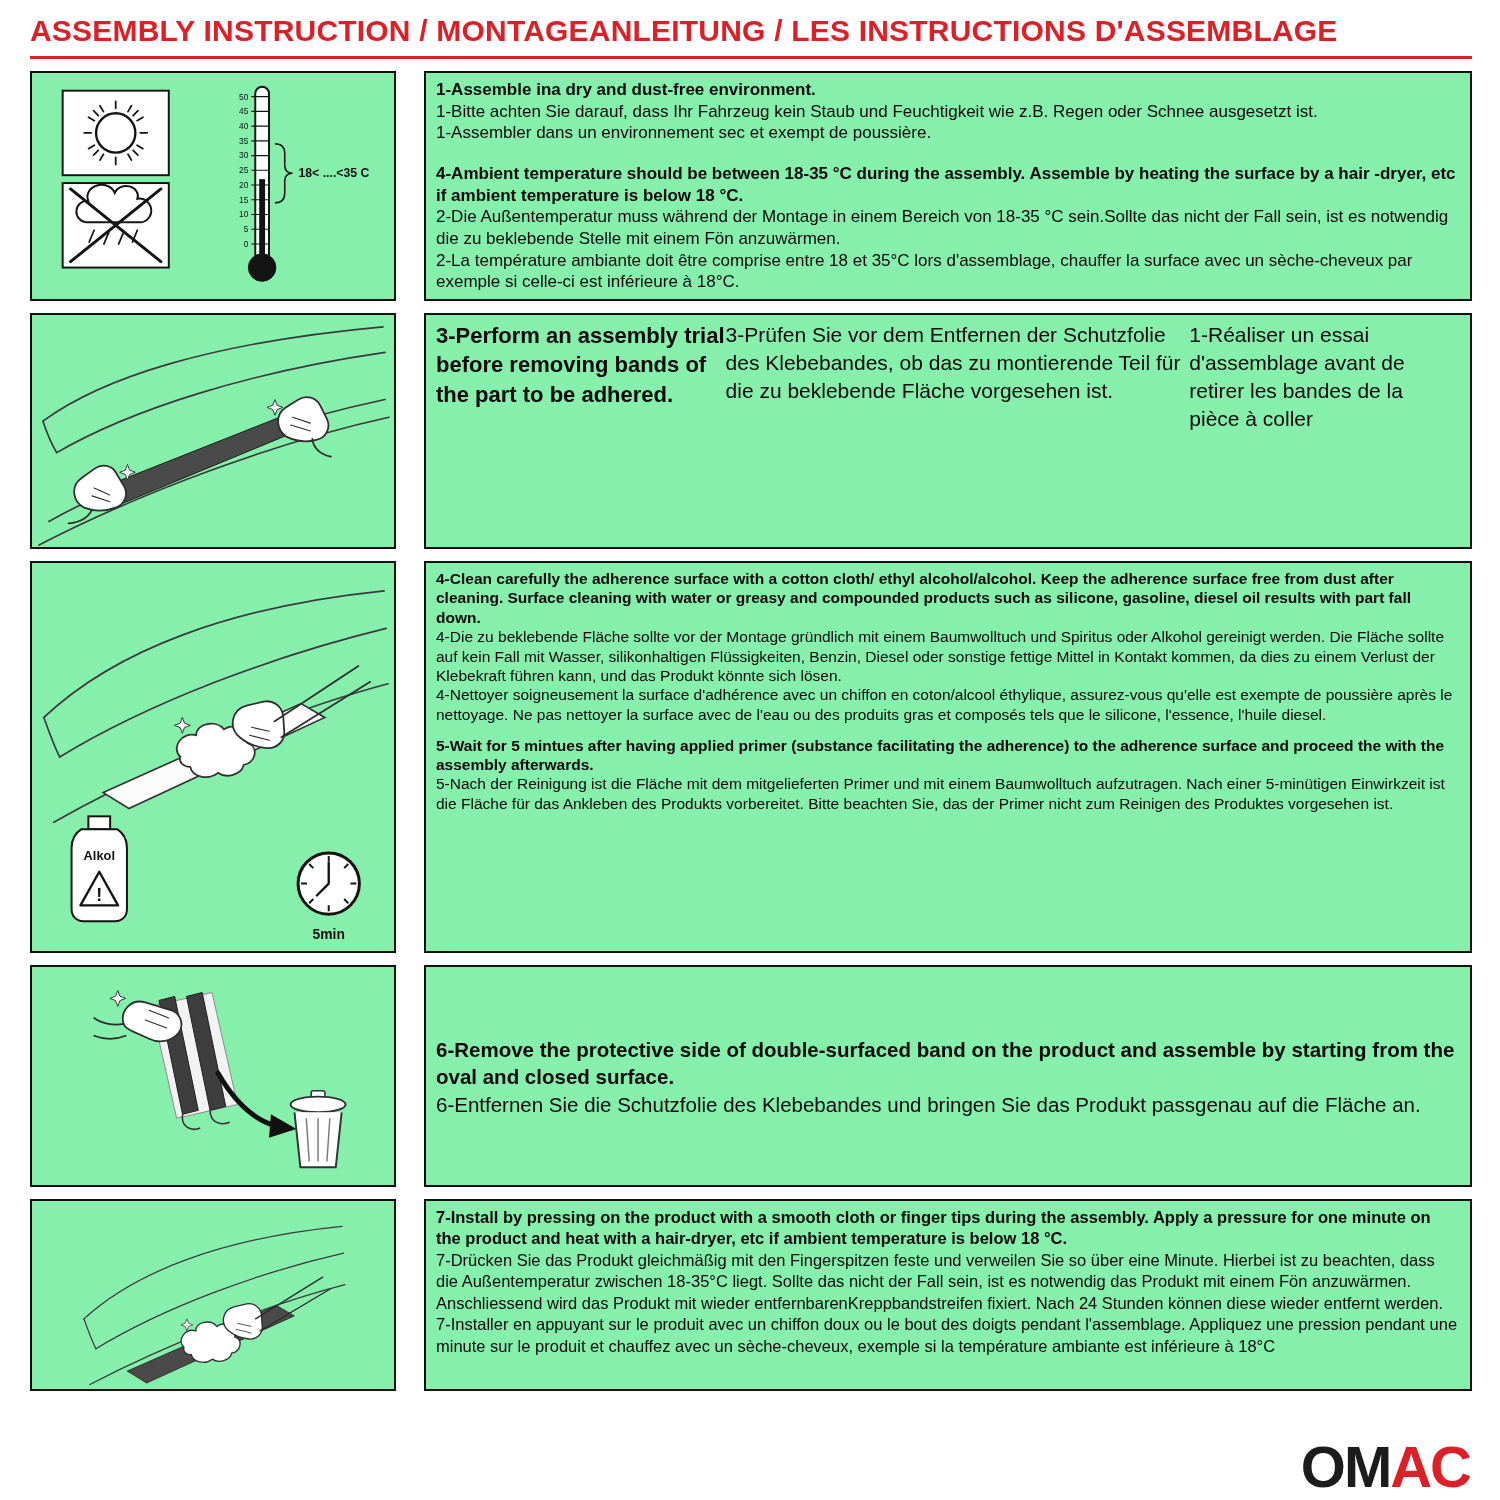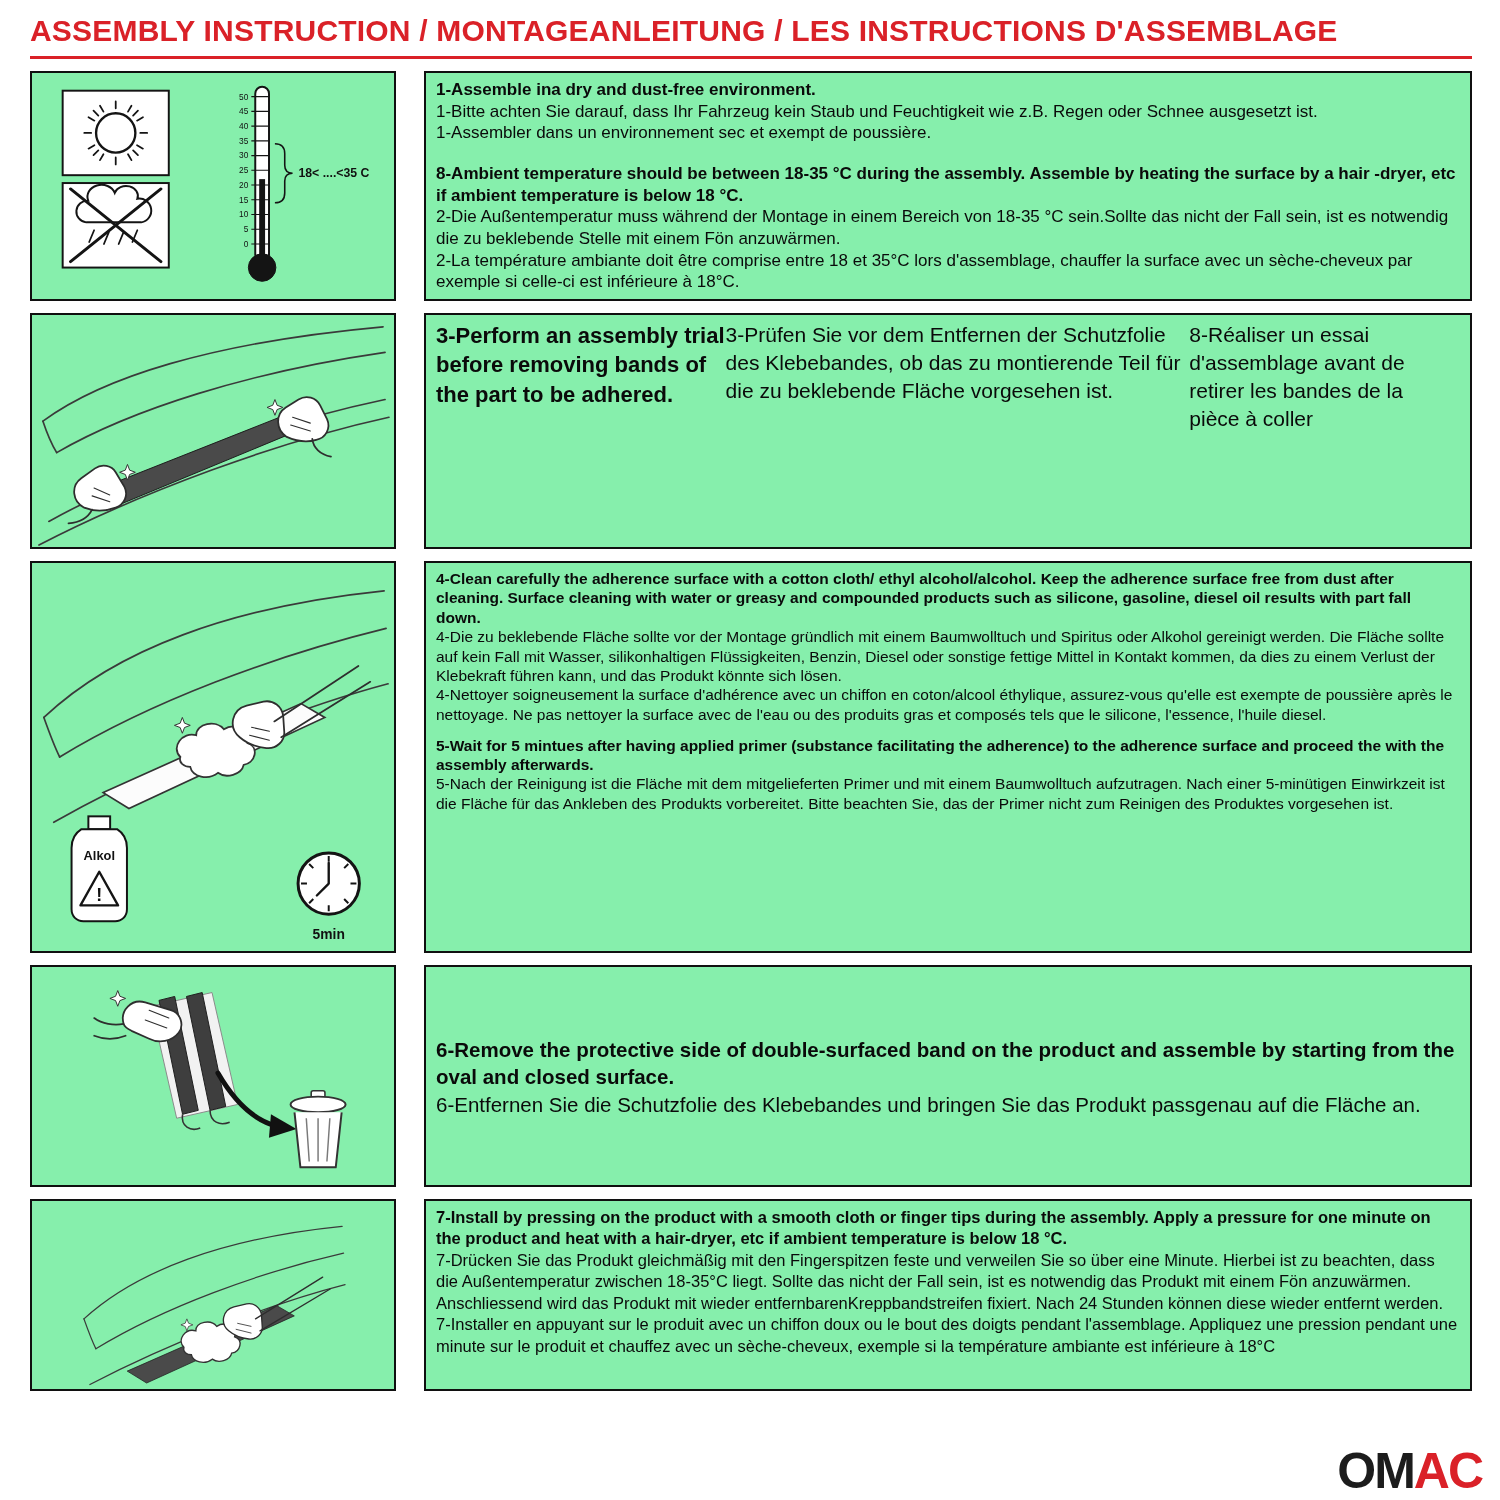--- a/index.html
+++ b/index.html
@@ -52,22 +52,22 @@
 
   .row-4 .box { height:222px; }
   .row-4 .textbox { display:flex; flex-direction:column; justify-content:center; }
   .row-4 .textbox p { font-size:20.5px; line-height:1.33; }
 
   .row-5 .box { height:192px; }
   .row-5 .textbox p { font-size:16.5px; line-height:1.3; }
 
   .footer-logo {
     position:absolute;
-    right:18px; bottom:4px;
-    font-size:50px;
+    right:30px; bottom:4px;
+    font-size:58px;
     font-weight:bold;
     letter-spacing:-2px;
     line-height:1;
     font-family:"Liberation Sans", sans-serif;
   }
   .logo-black { color:#1c1c1c; }
   .logo-red { color: var(--accent-red, #da2128); }
 
   svg text { font-family:"Liberation Sans", sans-serif; fill:#111; }
   .tick-num { font-size:8.5px; }
@@ -121,21 +121,21 @@
           <text class="tick-num" x="219" y="177" text-anchor="end">0</text>
           <path fill="none" stroke="#141414" stroke-width="1.6" d="M246,72 Q256,72 256,82 L256,94 Q256,102 264,102 Q256,102 256,110 L256,122 Q256,132 246,132"></path>
           <text class="range-label" x="270" y="106">18&lt; ....&lt;35 C</text>
         </g>
       </svg>
     </figure>
     <div class="box textbox">
       <p class="b">1-Assemble ina dry and dust-free environment.</p>
       <p>1-Bitte achten Sie darauf, dass Ihr Fahrzeug kein Staub und Feuchtigkeit wie z.B. Regen oder Schnee ausgesetzt ist.</p>
       <p>1-Assembler dans un environnement sec et exempt de poussière.</p>
-      <p class="b gap">8-Ambient temperature should be between 18-35 °C  during the assembly. Assemble by heating the surface by a hair -dryer, etc if ambient temperature is below 18 °C.</p>
+      <p class="b gap">4-Ambient temperature should be between 18-35 °C  during the assembly. Assemble by heating the surface by a hair -dryer, etc if ambient temperature is below 18 °C.</p>
       <p>2-Die Außentemperatur muss während der Montage in einem Bereich von 18-35 °C  sein.Sollte das nicht der Fall sein, ist es notwendig die zu beklebende Stelle mit einem Fön anzuwärmen.</p>
       <p>2-La température ambiante doit être comprise entre 18 et 35°C lors d'assemblage, chauffer la surface avec un sèche-cheveux par exemple si celle-ci est inférieure à 18°C.</p>
     </div>
   </section>
 
   <section class="row row-2">
     <figure class="box illus">
       <svg viewBox="0 0 366 236" preserveAspectRatio="xMidYMid meet">
         <g fill="none" stroke="#3a3a3a" stroke-width="1.7" stroke-linecap="round">
           <path d="M10,108 C70,64 180,28 356,12"></path>
@@ -155,21 +155,21 @@
           <path d="M284,126 c1,9 8,16 19,18" fill="none"></path>
           <path d="M264,104 l18,6 M262,112 l20,6" stroke-width="1.1" fill="none"></path>
         </g>
         <path transform="translate(96,160)" d="M0,-8 L2.2,-2.2 L8,0 L2.2,2.2 L0,8 L-2.2,2.2 L-8,0 L-2.2,-2.2 Z" fill="#fff" stroke="#333" stroke-width="1"></path>
         <path transform="translate(246,94)" d="M0,-8 L2.2,-2.2 L8,0 L2.2,2.2 L0,8 L-2.2,2.2 L-8,0 L-2.2,-2.2 Z" fill="#fff" stroke="#333" stroke-width="1"></path>
       </svg>
     </figure>
     <div class="box textbox">
       <p class="b">3-Perform an assembly trial before removing bands of the part to be adhered.</p>
       <p>3-Prüfen Sie vor dem Entfernen der Schutzfolie des Klebebandes, ob das zu montierende Teil für die zu beklebende Fläche vorgesehen ist.</p>
-      <p>8-Réaliser un essai d'assemblage avant de retirer les bandes de la pièce à coller</p>
+      <p>1-Réaliser un essai d'assemblage avant de retirer les bandes de la pièce à coller</p>
     </div>
   </section>
 
   <section class="row row-3">
     <figure class="box illus">
       <svg viewBox="0 0 366 392" preserveAspectRatio="xMidYMid meet">
         <g fill="none" stroke="#3a3a3a" stroke-width="1.7" stroke-linecap="round">
           <path d="M12,156 C84,88 200,44 356,28"></path>
           <path d="M28,196 C120,140 244,94 358,66"></path>
           <path d="M12,156 C17,170 22,184 28,196"></path>

